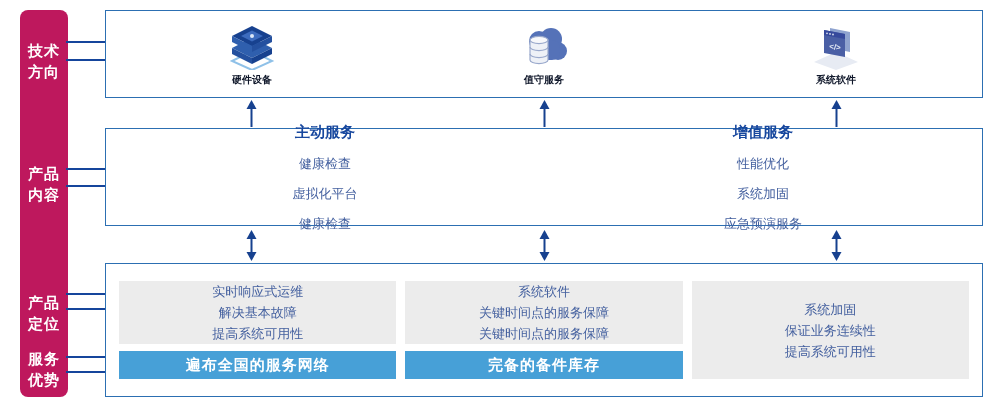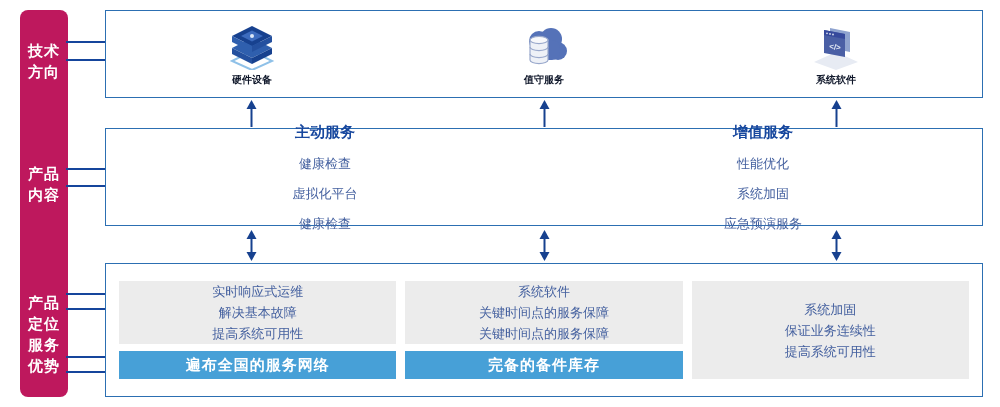--- a/index.html
+++ b/index.html
@@ -8,21 +8,21 @@
 
   
   .sidebar { position: absolute; left: 20px; top: 10px; width: 48px; height: 387px;
              background: #be185d; border-radius: 8px; }
   .side-label { position: absolute; left: 0; width: 48px; text-align: center;
                 color: #ffffff; font-weight: bold; font-size: 15px; line-height: 21px;
                 white-space: pre-line; letter-spacing: 1px; }
   .side-label.p1 { top: 30px; }
   .side-label.p2 { top: 153px; }
   .side-label.p3 { top: 282px; }
-  .side-label.p4 { top: 326px; font-family: Liberation Mono, monospace; }
+  .side-label.p4 { top: 338px; }
 
   
   .connector { position: absolute; left: 66px; width: 40px; height: 2px; background: #15459C; }
 
   
   .box { position: absolute; left: 105px; width: 878px; background: #ffffff;
          border: 1.5px solid #2C6FB2; display: flex; }
   .top-box { top: 10px; height: 88px; }
   .mid-box { top: 128px; height: 98px; }
   .bottom-box { top: 263px; height: 134px; padding: 17px 13px; gap: 9px; }

